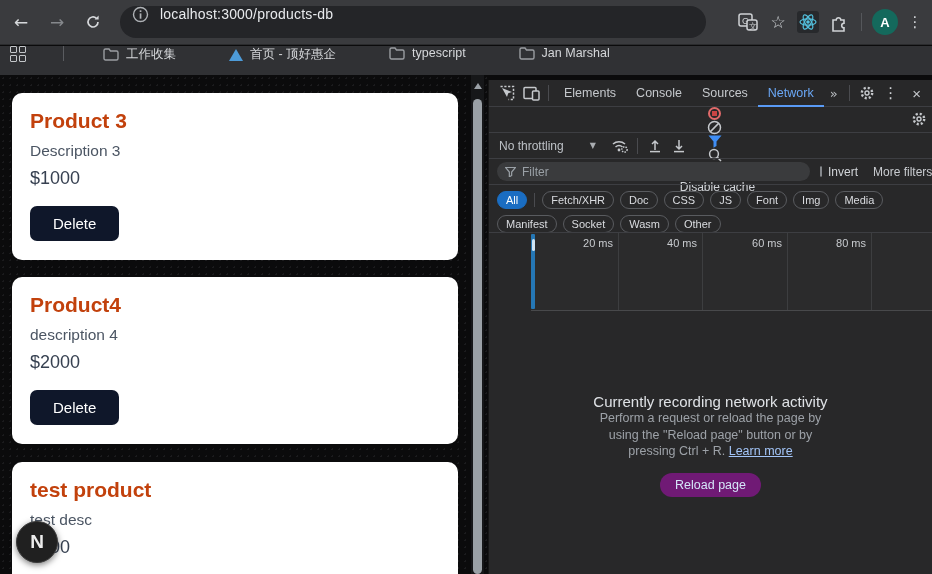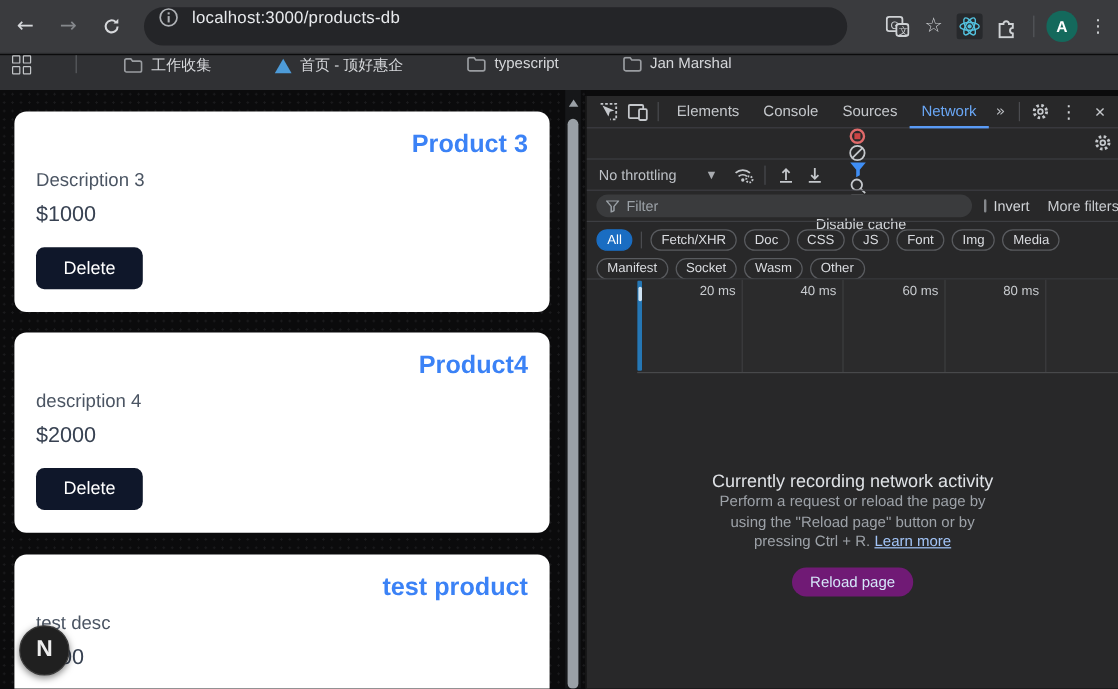--- a/index.html
+++ b/index.html
@@ -34,21 +34,21 @@
   .fav-tri { width:0; height:0; border-left:7px solid transparent; border-right:7px solid transparent;
     border-bottom:12px solid #4d9bd8; }
 
   
   .page { position:absolute; left:0; top:75px; width:488px; height:499px;
     background:#0b0b0c;
     background-image:radial-gradient(#1b1b1d 1px, transparent 1px);
     background-size:7px 7px; overflow:hidden; }
   .card { position:absolute; left:12px; width:446px; height:167px; background:#ffffff;
     border-radius:10px; padding:16px 18px; }
-  .card h2 { font-size:21px; color:#3b82f6; margin-bottom:9px;text-align:right; }
+  .card h2 { font-size:21px; color:#c2410c; margin-bottom:9px; }
   .card .desc { font-size:15.5px; color:#4b5563; margin-bottom:8px; }
   .card .price { font-size:18px; color:#374151; }
   .del-btn { margin-top:17px; display:inline-block; background:#0f172a; color:#ffffff;
     font-size:15px; padding:9px 23px; border:none; border-radius:7px; cursor:pointer; }
   .n-badge { position:absolute; left:16px; top:446px; width:42px; height:42px; border-radius:50%;
     background:#202020; border:1px solid #3a3a3a; color:#ededed; font-size:19px; font-weight:bold;
     display:flex; align-items:center; justify-content:center; box-shadow:0 2px 6px rgba(0,0,0,.5); }
   .pg-scroll-track { position:absolute; left:471px; top:0; width:13px; height:499px; background:#161719; }
   .pg-scroll-up { position:absolute; left:474px; top:8px; width:0; height:0;
     border-left:4px solid transparent; border-right:4px solid transparent; border-bottom:6px solid #9aa0a6; }

